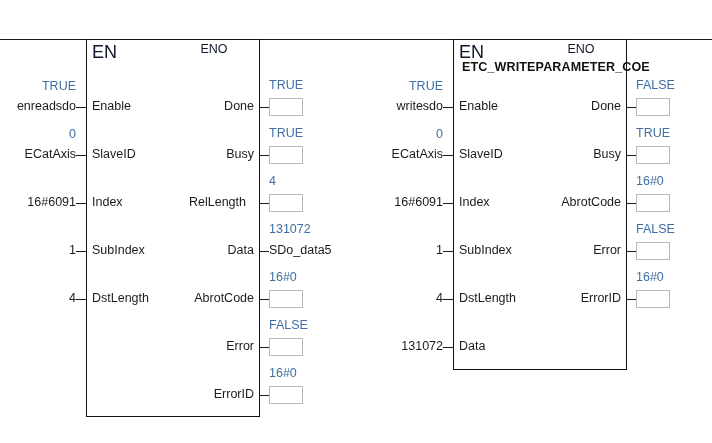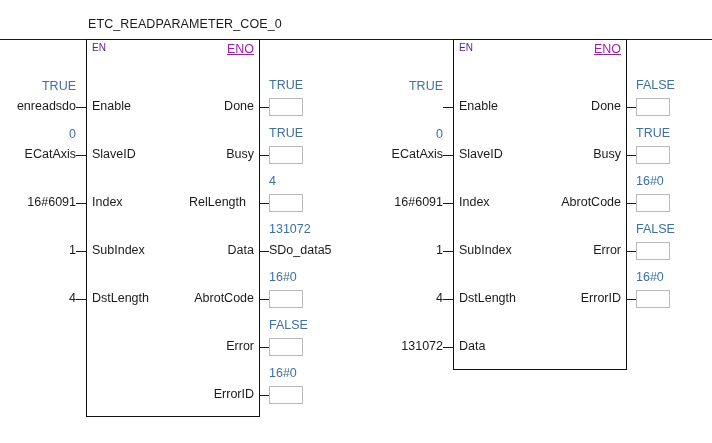--- a/index.html
+++ b/index.html
@@ -13,22 +13,22 @@
   
   .rail{position:absolute;height:0;border-top:1.6px solid #1a1a1a;}
 
   
   .fb{position:absolute;border:1.6px solid #111111;background:#ffffff;box-sizing:border-box;}
 
   .fb-instance{
     position:absolute;font-size:12.5px;color:#1b1b1b;white-space:nowrap;
     letter-spacing:0.1px;
   }
-  .fb-en{position:absolute;font-size:10px;color:#4c1d95;}
-  .fb-eno{position:absolute;font-size:12.5px;color:#a21caf;text-align:right;text-decoration:underline;}
+  .fb-en{position:absolute;font-size:18px;color:#0f172a;}
+  .fb-eno{position:absolute;font-size:12.5px;color:#0f172a;text-align:center;}
   .fb-type{position:absolute;font-size:12.5px;color:#111111;font-weight:bold;letter-spacing:0.15px;white-space:nowrap;}
 
   
   .pin-in{position:absolute;font-size:12.5px;color:#1b1b1b;white-space:nowrap;text-align:left;}
   .pin-out{position:absolute;font-size:12.5px;color:#1b1b1b;white-space:nowrap;text-align:right;}
 
   
   .stub{position:absolute;height:0;border-top:1.3px solid #1b1b1b;}
 
   
@@ -40,21 +40,20 @@
   .out-val{position:absolute;font-size:12.5px;color:#3f6fa5;white-space:nowrap;text-align:left;}
   .out-var{position:absolute;font-size:12.5px;color:#1b1b1b;white-space:nowrap;text-align:left;}
 </style>
 </head>
 <body>
 
 <div class="canvas" id="canvas">
     <div class="rail" style="left: 0px; top: 39px; width: 86px;"></div>
     <div class="rail" style="left: 260px; top: 39px; width: 193px;"></div>
     <div class="rail" style="left: 627px; top: 39px; width: 85px;"></div>
-    <div class="fb-instance" style="left: 88px; top: 17px; width: 234px;">ETC_READPARAMETER_COE_0</div>
     <div class="fb" style="left: 86px; top: 39px; width: 174px; height: 378px;"></div>
     <div class="fb-en" style="left: 92px; top: 42px;">EN</div>
     <div class="fb-eno" style="left: 174px; top: 42px; width: 80px;">ENO</div>
     <div class="pin-in" style="left: 92px; top: 99px;">Enable</div>
     <div class="stub" style="left: 76px; top: 107px; width: 10px;"></div>
     <div class="in-var" style="left: -94px; top: 99px; width: 170px;">enreadsdo</div>
     <div class="in-val" style="left: -94px; top: 79px; width: 170px;">TRUE</div>
     <div class="pin-in" style="left: 92px; top: 147px;">SlaveID</div>
     <div class="stub" style="left: 76px; top: 155px; width: 10px;"></div>
     <div class="in-var" style="left: -94px; top: 147px; width: 170px;">ECatAxis</div>
@@ -92,22 +91,24 @@
     <div class="stub" style="left: 260px; top: 347px; width: 9px;"></div>
     <div class="out-box" style="left: 269px; top: 338px; width: 34px; height: 18px;"></div>
     <div class="out-val" style="left: 269px; top: 318px;">FALSE</div>
     <div class="pin-out" style="left: 92px; top: 387px; width: 162px;">ErrorID</div>
     <div class="stub" style="left: 260px; top: 395px; width: 9px;"></div>
     <div class="out-box" style="left: 269px; top: 386px; width: 34px; height: 18px;"></div>
     <div class="out-val" style="left: 269px; top: 366px;">16#0</div>
     <div class="fb" style="left: 453px; top: 39px; width: 174px; height: 331px;"></div>
     <div class="fb-en" style="left: 459px; top: 42px;">EN</div>
     <div class="fb-eno" style="left: 541px; top: 42px; width: 80px;">ENO</div>
+    <div class="fb-type" style="left: 462px; top: 60px;">ETC_WRITEPARAMETER_COE</div>
     <div class="pin-in" style="left: 459px; top: 99px;">Enable</div>
     <div class="stub" style="left: 443px; top: 107px; width: 10px;"></div>
+    <div class="in-var" style="left: 273px; top: 99px; width: 170px;">writesdo</div>
     <div class="in-val" style="left: 273px; top: 79px; width: 170px;">TRUE</div>
     <div class="pin-in" style="left: 459px; top: 147px;">SlaveID</div>
     <div class="stub" style="left: 443px; top: 155px; width: 10px;"></div>
     <div class="in-var" style="left: 273px; top: 147px; width: 170px;">ECatAxis</div>
     <div class="in-val" style="left: 273px; top: 127px; width: 170px;">0</div>
     <div class="pin-in" style="left: 459px; top: 195px;">Index</div>
     <div class="stub" style="left: 443px; top: 203px; width: 10px;"></div>
     <div class="in-var" style="left: 273px; top: 195px; width: 170px;">16#6091</div>
     <div class="pin-in" style="left: 459px; top: 243px;">SubIndex</div>
     <div class="stub" style="left: 443px; top: 251px; width: 10px;"></div>

